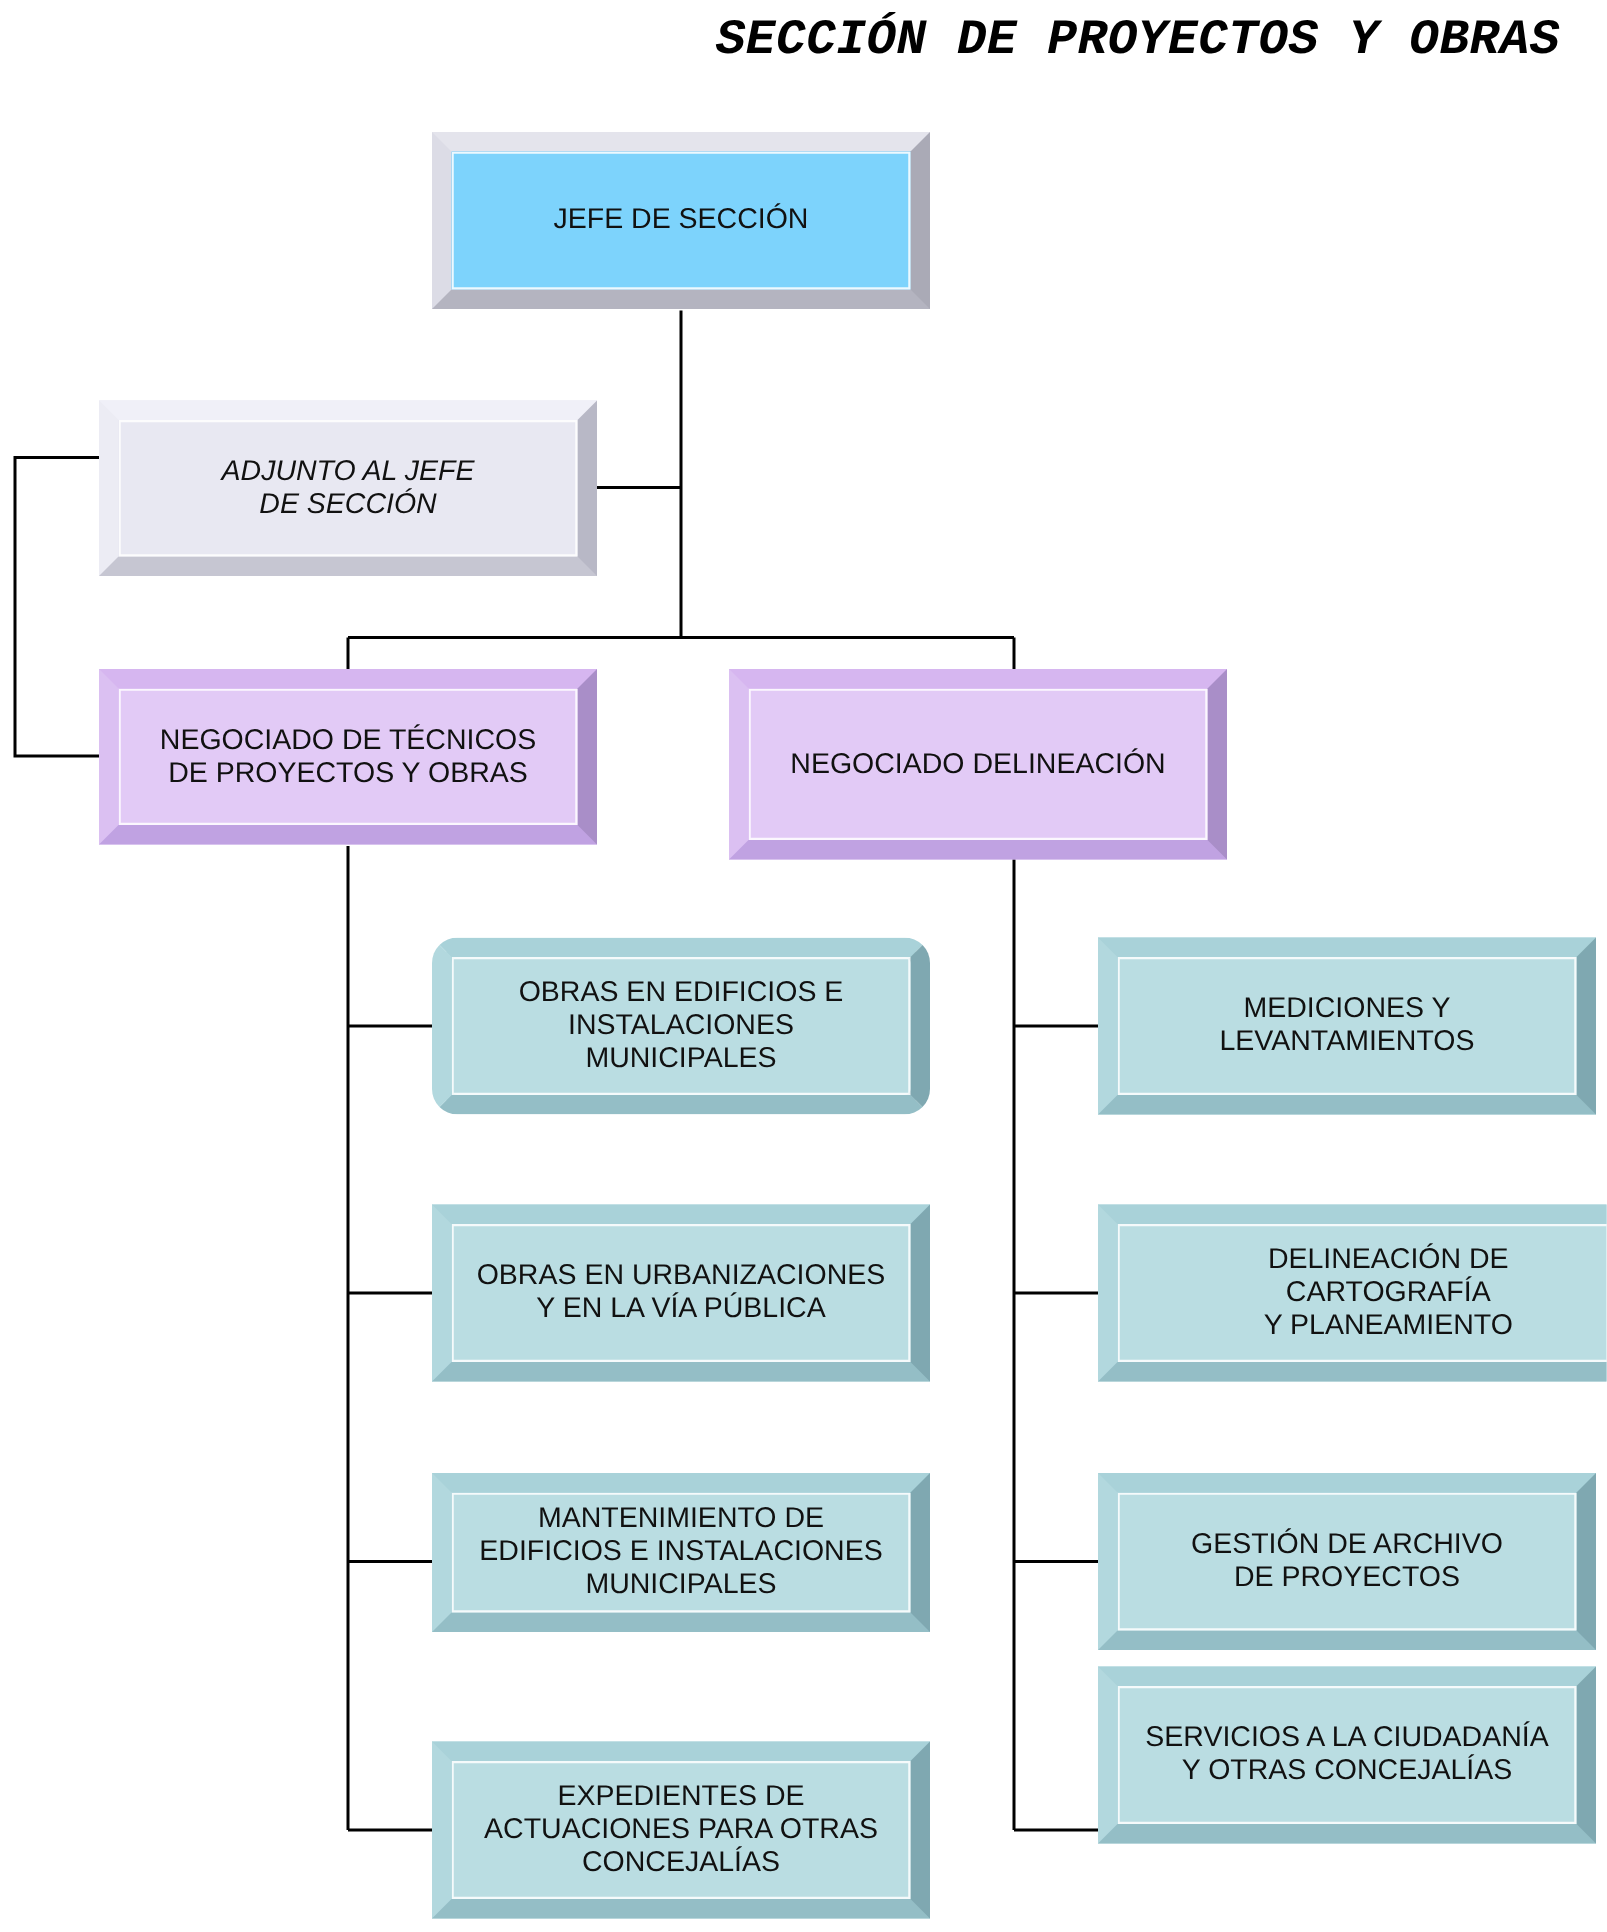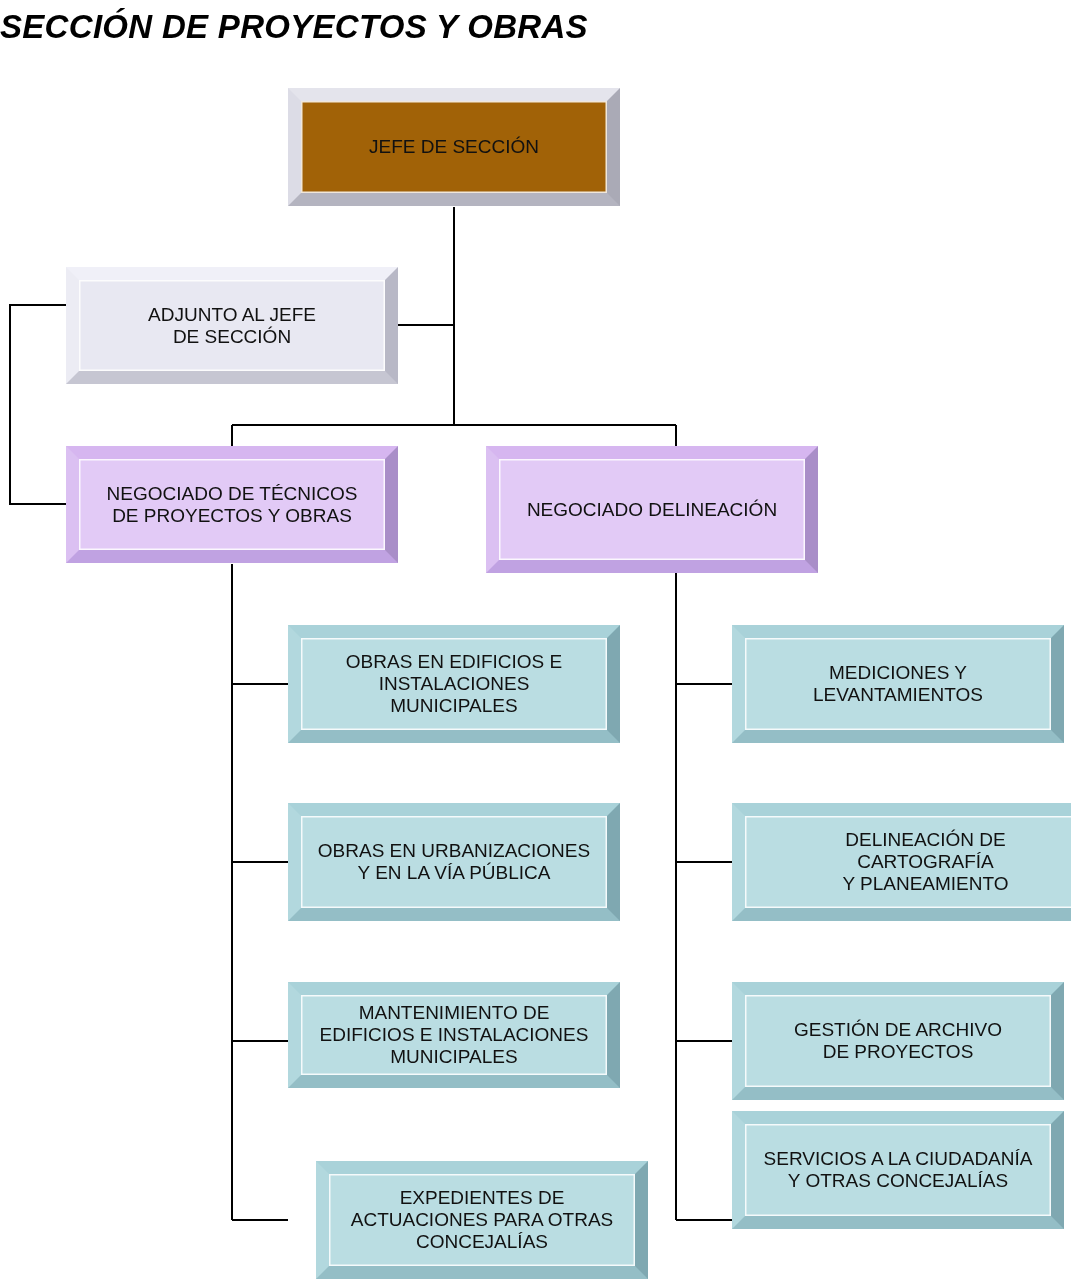--- a/index.html
+++ b/index.html
@@ -1,34 +1,34 @@
 <!DOCTYPE html>
 <html><head>
   <meta charset="utf-8">
   <style>
     html, body { margin: 0; padding: 0; background: #ffffff; }
     body { width: 1071px; height: 1288px; position: relative; overflow: hidden; }
     .title {
-      position: absolute; left: 0; top: 8px; width: 1040px; text-align: left;
-      font-family: Liberation Sans, sans-serif; font-weight: bold; font-style: italic;
+      position: absolute; left: 0; top: 8px; width: 1040px; text-align: right;
+      font-family: Liberation Mono, monospace; font-weight: bold; font-style: italic;
       font-size: 33px; color: #000; letter-spacing: 0.3px;
     }
     svg.lines { position: absolute; left: 0; top: 0; }
     .box {
       position: absolute; box-sizing: border-box;
       border-style: solid; border-width: 13px;
     }
     .box .face {
       position: absolute; left: 0; top: 0; right: 0; bottom: 0;
       box-shadow: inset 0 0 0 1.5px rgba(255,255,255,0.85);
       display: flex; align-items: center; justify-content: center; text-align: center;
       font-family: "Liberation Sans", sans-serif; font-size: 19px; line-height: 22px;
       color: #111; white-space: pre-line;
     }
-    .gray { background: #a16207; border-color: #e4e4ec #aaaab6 #b4b4c0 #dcdce6; }
+    .gray { background: #7dd3fc; border-color: #e4e4ec #aaaab6 #b4b4c0 #dcdce6; }
     .light { background: #e8e8f2; border-color: #f0f0f8 #b8b8c6 #c6c6d2 #ececf4; }
     .purple { background: #e2caf6; border-color: #d6b6f0 #a98ec8 #c0a2e2 #dbc0f2; }
     .teal { background: #badde2; border-color: #a9d2d9 #7fa8b1 #94bec6 #b2d8de; }
     .gray .face, .light .face, .purple .face, .teal .face { color: #111; }
   </style>
 </head>
 <body>
 
 <div class="title">SECCIÓN DE PROYECTOS Y OBRAS</div>
 
@@ -50,49 +50,49 @@
     <line x1="676" y1="862" x2="732" y2="862"></line>
     <line x1="676" y1="1041" x2="732" y2="1041"></line>
     <line x1="676" y1="1220" x2="732" y2="1220"></line>
   </g>
 </svg>
 
 <div class="box gray" style="left:288px; top:88px; width:332px; height:118px;">
   <div class="face">JEFE DE SECCIÓN</div>
 </div>
 
-<div class="box light" style="left:66px; top:267px; width:332px; height:117px;">
+<div class="box light" style="left:66px; top:267px; width:332px; height:117px;font-style:italic;">
   <div class="face">ADJUNTO AL JEFE
 DE SECCIÓN</div>
 </div>
 
 <div class="box purple" style="left:66px; top:446px; width:332px; height:117px;padding-left:34px;">
   <div class="face">NEGOCIADO DE TÉCNICOS
 DE PROYECTOS Y OBRAS</div>
 </div>
 
 <div class="box purple" style="left:486px; top:446px; width:332px; height:127px;">
   <div class="face">NEGOCIADO DELINEACIÓN</div>
 </div>
 
-<div class="box teal" style="left:288px; top:625px; width:332px; height:118px;">
+<div class="box teal" style="left:288px; top:625px; width:332px; height:118px;border-radius:17px;">
   <div class="face">OBRAS EN EDIFICIOS E
 INSTALACIONES
 MUNICIPALES</div>
 </div>
 <div class="box teal" style="left:288px; top:803px; width:332px; height:118px;">
   <div class="face">OBRAS EN URBANIZACIONES
 Y EN LA VÍA PÚBLICA</div>
 </div>
 <div class="box teal" style="left:288px; top:982px; width:332px; height:106px;">
   <div class="face">MANTENIMIENTO DE
 EDIFICIOS E INSTALACIONES
 MUNICIPALES</div>
 </div>
-<div class="box teal" style="left:288px; top:1161px; width:332px; height:118px;margin-left:28px;">
+<div class="box teal" style="left:288px; top:1161px; width:332px; height:118px;">
   <div class="face">EXPEDIENTES DE
 ACTUACIONES PARA OTRAS
 CONCEJALÍAS</div>
 </div>
 
 <div class="box teal" style="left:732px; top:625px; width:332px; height:118px;">
   <div class="face">MEDICIONES Y
 LEVANTAMIENTOS</div>
 </div>
 <div class="box teal" style="left:732px; top:803px; width:387px; height:118px;">

